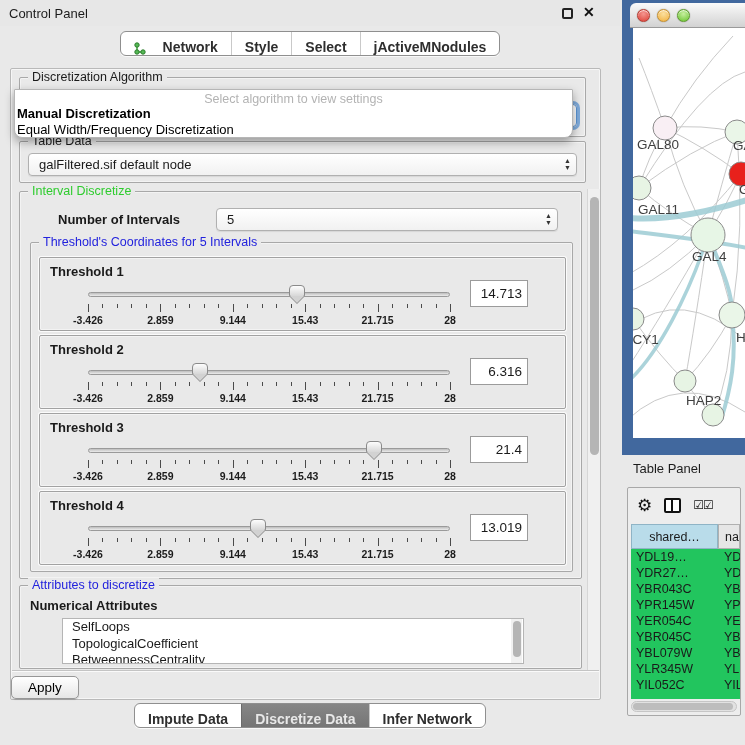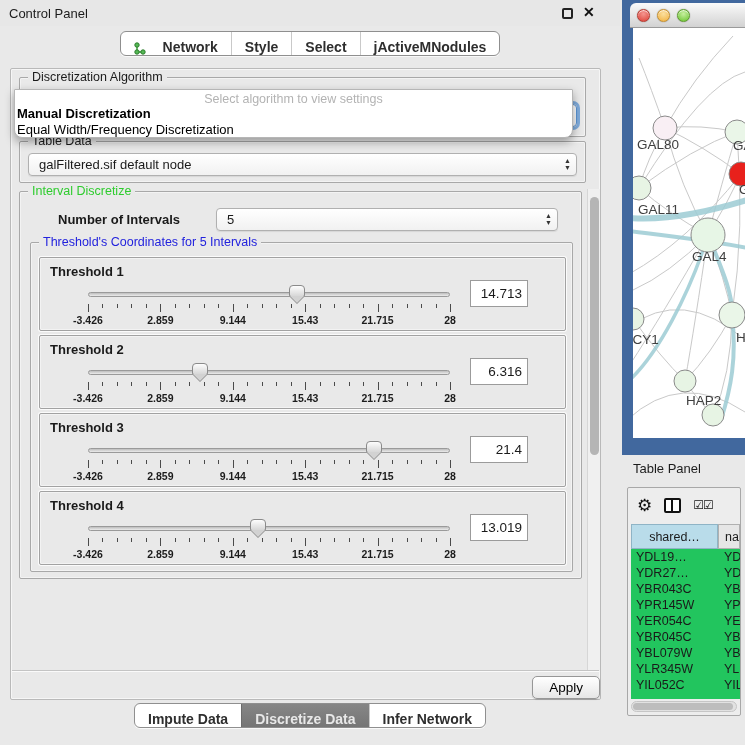--- a/index.html
+++ b/index.html
@@ -56,21 +56,21 @@
   .attr-label { position:absolute; left:10px; top:12px; font-size:13px; font-weight:bold; }
   .alist { position:absolute; left:42px; top:32px; width:462px; height:46px; background:#fff; border:1px solid #b5b5b5; overflow:hidden; }
   .alist-item { font-size:13px; line-height:16.5px; padding-left:9px; white-space:nowrap; }
   .alist-sb { position:absolute; right:1px; top:1px; width:11px; height:44px; background:#f1f1f1; }
   .alist-sb .th { margin:2px auto 0; width:8px; height:36px; background:#b5b5b5; border-radius:4px; }
 
   .vscroll { position:absolute; left:576px; top:120px; width:13px; height:482px; background:#f0f0f0; border-left:1px solid #d6d6d6; }
   .vscroll .th { position:absolute; left:2px; top:8px; width:9px; height:258px; background:#b5b5b5; border-radius:5px; }
 
   .apply-sep { position:absolute; left:1px; right:1px; top:601px; border-top:1px solid #c4c4c4; box-shadow:0 1px 0 #fafafa; }
-  .apply-row { position:absolute; left:0; top:607px; width:100%; display:flex; justify-content:flex-end; }
+  .apply-row { position:absolute; left:0; top:607px; width:100%; display:flex; justify-content:flex-start; }
   .apply-btn { height:23px; padding:0 16px; font-size:13.5px; font-family:inherit; background:linear-gradient(#ffffff,#e6e6e6); border:1px solid #979797; border-radius:5px; box-shadow:0 1px 1px rgba(0,0,0,.15); }
 
   
   .netwin { position:absolute; left:622px; top:0; width:123px; height:455px; background:#41689e; }
   .net-titlebar { position:absolute; left:8px; top:3px; right:0; height:25px; background:linear-gradient(#fafafa,#d2d2d2); border-bottom:1px solid #9a9a9a; border-radius:6px 0 0 0; }
   .light { position:absolute; top:6px; width:13px; height:13px; border-radius:50%; box-shadow:inset 0 1px 1px rgba(255,255,255,.8), 0 0 1px rgba(0,0,0,.6); }
   .light.red { left:7px; background:radial-gradient(circle at 50% 35%, #f49690, #dd3f34); border:1px solid #b83a30; }
   .light.yellow { left:27px; background:radial-gradient(circle at 50% 35%, #fbe0a0, #f2b03c); border:1px solid #c8922f; }
   .light.green { left:47px; background:radial-gradient(circle at 50% 35%, #c7efa0, #67c42c); border:1px solid #5d9e2b; }
   .net-canvas { position:absolute; left:11px; top:28px; width:112px; height:410px; background:#fff; overflow:hidden; }
@@ -360,20 +360,32 @@
                   <div class="thumb-body"></div>
                   <div class="thumb-tip"></div>
                 </div>
               </div>
               <div class="valuebox">13.019</div>
             </div>
           </div>
       </div>
     </div>
 
+    <div class="group" style="left:8px; top:516px; width:563px; height:84px;">
+      <span class="legend blue">Attributes to discretize</span>
+      <span class="attr-label">Numerical Attributes</span>
+      <div class="alist" id="attr-list">
+          <div class="alist-item">SelfLoops</div>
+          <div class="alist-item">TopologicalCoefficient</div>
+          <div class="alist-item">BetweennessCentrality</div>
+        </div>
+      <div class="alist-sb" style="right:59px; top:33px;">
+          <div class="th"></div>
+        </div>
+    </div>
 
     <div class="vscroll">
         <div class="th"></div>
       </div>
 
     <div class="apply-sep"></div>
     <div class="apply-row">
       <button class="apply-btn">Apply</button>
     </div>
   </div>

